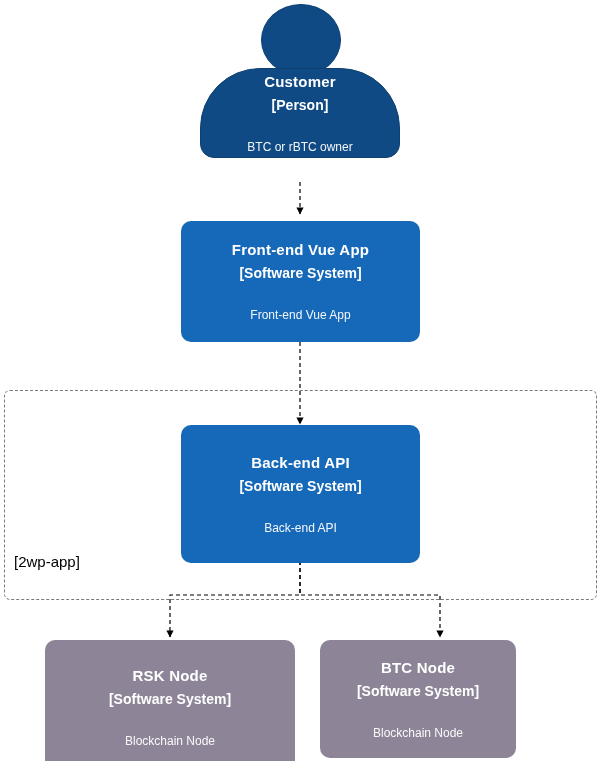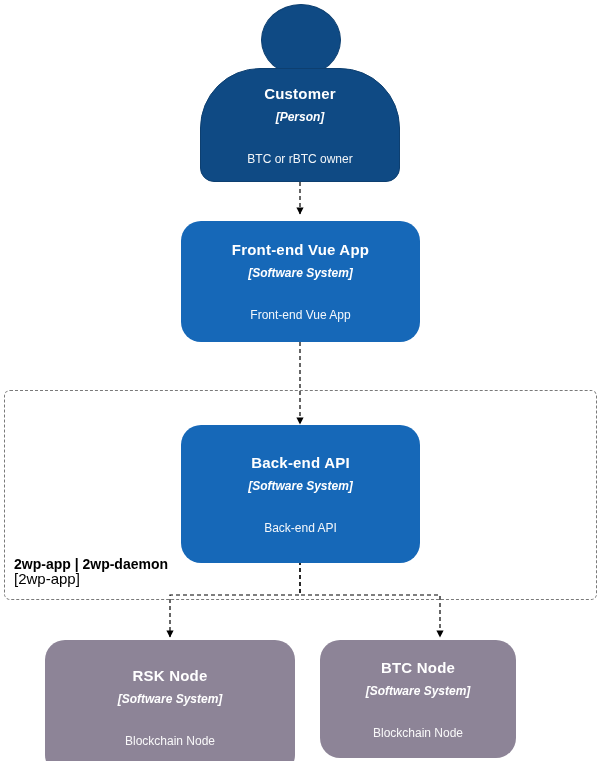--- a/index.html
+++ b/index.html
@@ -13,40 +13,39 @@
   #canvas {
     position: relative;
     width: 601px;
     height: 761px;
     overflow: hidden;
     background: #ffffff;
   }
   .node {
     position: absolute;
     box-sizing: border-box;
-    border-radius: 20px;
+    border-radius: 10px;
     display: flex;
     flex-direction: column;
     align-items: center;
     justify-content: center;
     text-align: center;
     color: #ffffff;
   }
   .node .title {
     font-size: 15px;
     font-weight: bold;
     line-height: 18px;
     letter-spacing: 0.2px;
   }
   .node .type {
-    font-size: 12px;
+    font-size: 14px;
     font-weight: bold;
     line-height: 15px;
     margin-top: 7px;
-    font-style: italic;
   }
   .node .desc {
     font-size: 12px;
     line-height: 13px;
     margin-top: 28px;
     opacity: 0.95;
   }
   
   .person-head {
     position: absolute;
@@ -107,26 +106,25 @@
 
     <line x1="300" y1="342" x2="300" y2="424" stroke="#000000" stroke-width="1.2" stroke-dasharray="4,3" marker-end="url(#arrowhead)"></line>
 
     <path d="M300,540 L300,595 L170,595 L170,637" fill="none" stroke="#000000" stroke-width="1.2" stroke-dasharray="4,3" marker-end="url(#arrowhead)"></path>
 
     <path d="M300,540 L300,595 L440,595 L440,637" fill="none" stroke="#000000" stroke-width="1.2" stroke-dasharray="4,3" marker-end="url(#arrowhead)"></path>
   </svg>
 
   <div class="boundary" style="left:4px; top:390px; width:593px; height:210px;"></div>
   <div class="boundary-label" style="left:14px; top:556px; width:300px;">
-    <div class="b-title">2wp-app | 2wp-daemon</div>
     <div class="b-sub">[2wp-app]</div>
   </div>
 
   <div class="person-head" style="left:261px; top:4px; width:78px; height:70px;"></div>
-  <div class="person-body node" style="left:200px; top:68px; width:200px; height:114px; border-radius:60px 60px 14px 14px;align-items:center;">
+  <div class="person-body node" style="left:200px; top:68px; width:200px; height:90px; border-radius:60px 60px 14px 14px;align-items:center;">
     <div class="title">Customer</div>
     <div class="type">[Person]</div>
     <div class="desc">BTC or rBTC owner</div>
   </div>
 
   <div class="node" style="left:181px; top:221px; width:239px; height:121px; background:#1668b8;">
     <div class="title">Front-end Vue App</div>
     <div class="type">[Software System]</div>
     <div class="desc">Front-end Vue App</div>
   </div>

